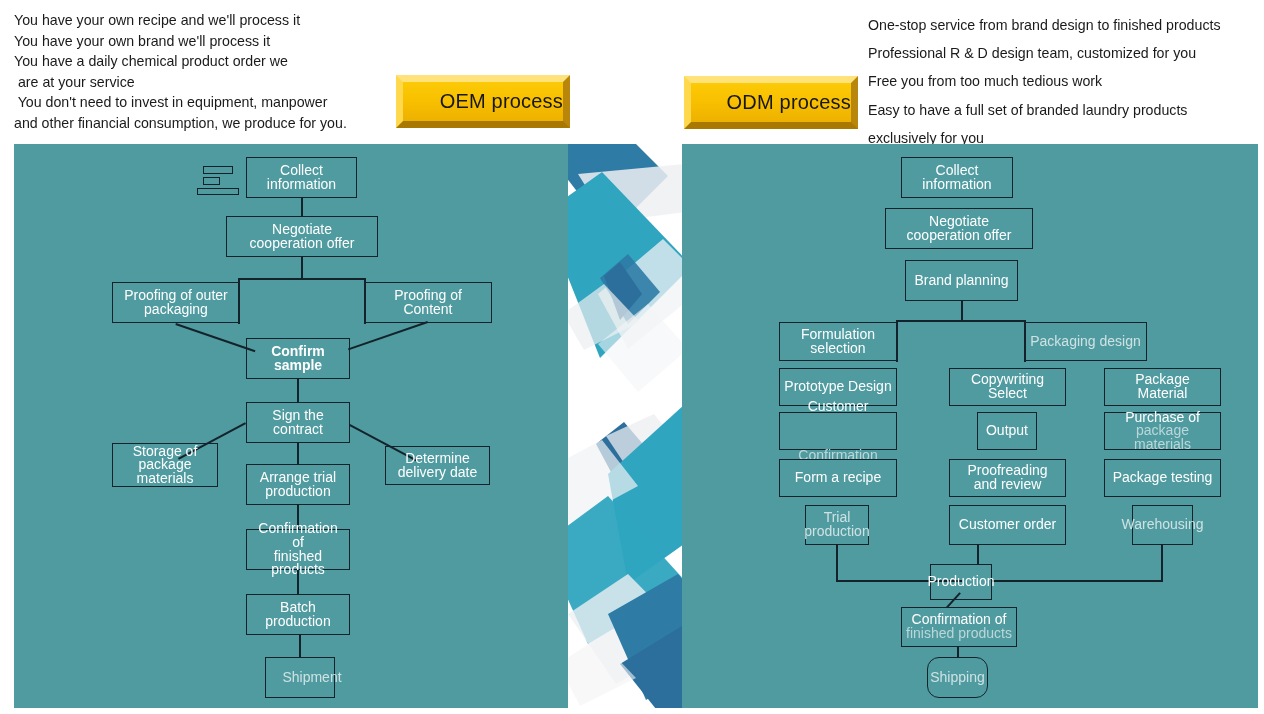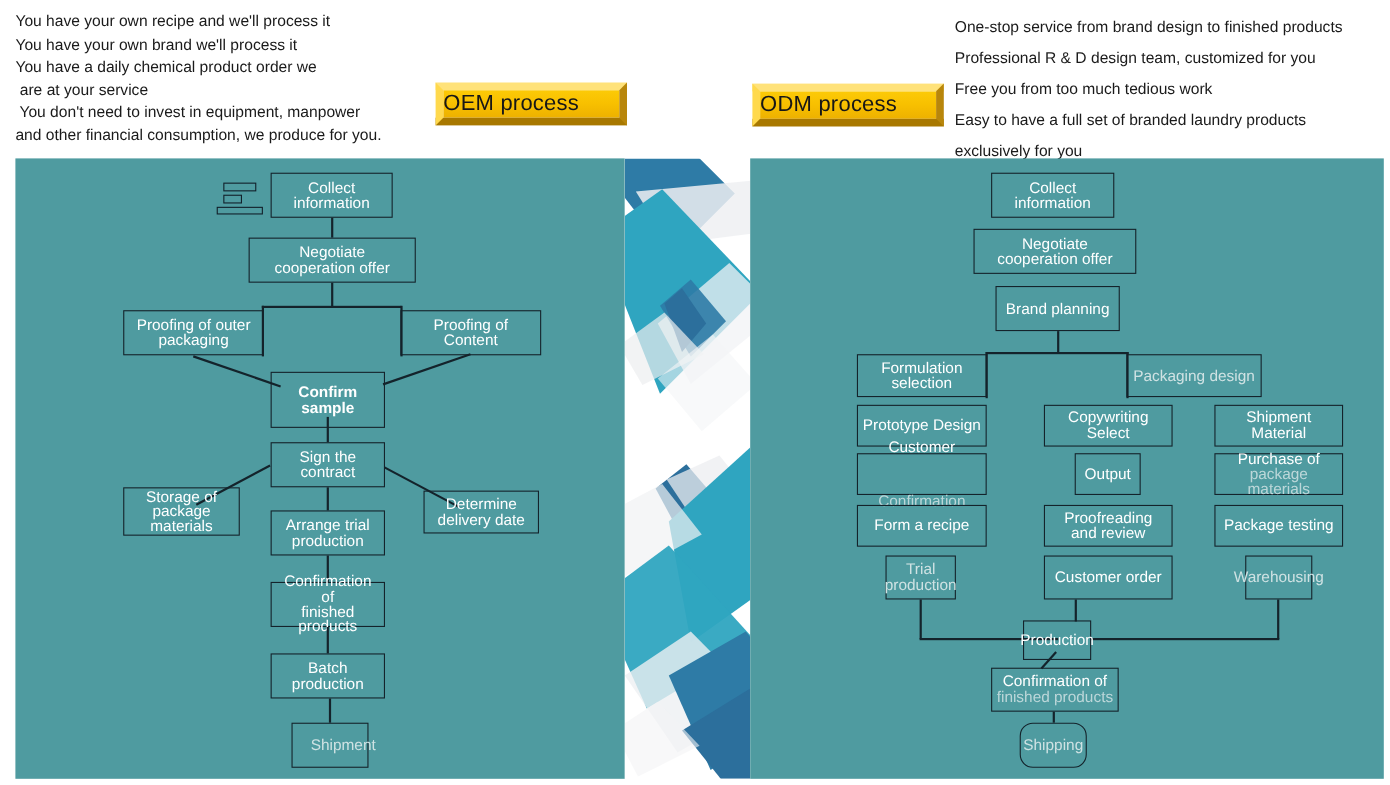--- a/index.html
+++ b/index.html
@@ -5,28 +5,28 @@
   html,body{margin:0;padding:0;background:#ffffff;}
   body{width:1264px;height:714px;position:relative;overflow:hidden;
        font-family:"Liberation Sans",sans-serif;}
 
   
   .hdr-text{position:absolute;color:#1a1a1a;font-size:14.2px;line-height:20.6px;white-space:pre;}
   #oem-text{left:14px;top:10px;}
   #odm-text{left:868px;top:11px;line-height:28.2px;}
 
   
-  .gold-btn{position:absolute;height:39px;
+  .gold-btn{position:absolute;height:53px;
             background:linear-gradient(180deg,#fcca07 0%,#f8c000 48%,#edb100 100%);
             border-top:7px solid #ffe27a;
             border-left:7px solid #ffd94d;
             border-right:7px solid #b8860b;
             border-bottom:7px solid #a87800;
             box-sizing:border-box;
-            display:flex;align-items:center;justify-content:flex-start;}
+            display:flex;align-items:center;justify-content:flex-end;}
   .gold-btn span{font-size:20px;color:#171717;letter-spacing:.2px;}
   #oem-btn{left:396px;top:75px;width:174px;}
   #odm-btn{left:684px;top:76px;width:174px;}
 
   
   .panel{position:absolute;top:144px;height:564px;background:#4f9ba0;}
   #panel-left{left:14px;width:554px;}
   #panel-right{left:682px;width:576px;}
 
   
@@ -136,21 +136,21 @@
   </div>
 
 <div class="node" style="left: 364px; top: 282px; width: 128px; height: 41px; flex-direction: column;">
     <span>Proofing of</span>
     <span>Content</span>
   </div>
 
 <div class="diag" style="left:176px;top:323px;width:84px;transform:rotate(19deg);"></div>
 <div class="diag" style="left:428px;top:323px;width:84px;transform:rotate(161deg);"></div>
 
-<div class="node b" style="left:246px;top:338px;width:104px;height:51px;flex-direction:column;">
+<div class="node b" style="left:246px;top:338px;width:104px;height:41px;flex-direction:column;">
   <span>Confirm</span>
   <span class="l2">sample</span>
 </div>
 <div class="edge v" style="left:297px;top:379px;height:23px;"></div>
 
 <div class="node" style="left: 246px; top: 402px; width: 104px; height: 41px; flex-direction: column;">
     <span>Sign the</span>
     <span>contract</span>
   </div>
 
@@ -211,21 +211,21 @@
     <span>Formulation</span>
     <span>selection</span>
   </div>
 
 <div class="node dim" style="left:1024px;top:322px;width:123px;height:39px;">Packaging design</div>
 
 <div class="node" style="left:779px;top:368px;width:118px;height:38px;">Prototype Design</div>
 
 <div class="node" style="left:949px;top:368px;width:117px;height:38px;">Copywriting Select</div>
 
-<div class="node" style="left:1104px;top:368px;width:117px;height:38px;">Shipment Material</div>
+<div class="node" style="left:1104px;top:368px;width:117px;height:38px;">Package Material</div>
 
 <div class="node" style="left:779px;top:412px;width:118px;height:38px;flex-direction:column;gap:35px;">
   <span>Customer</span>
   <span class="l2 faint">Confirmation</span>
 </div>
 
 <div class="node" style="left:977px;top:412px;width:60px;height:38px;">Output</div>
 
 <div class="node" style="left:1104px;top:412px;width:117px;height:38px;flex-direction:column;">
   <span>Purchase of</span>

